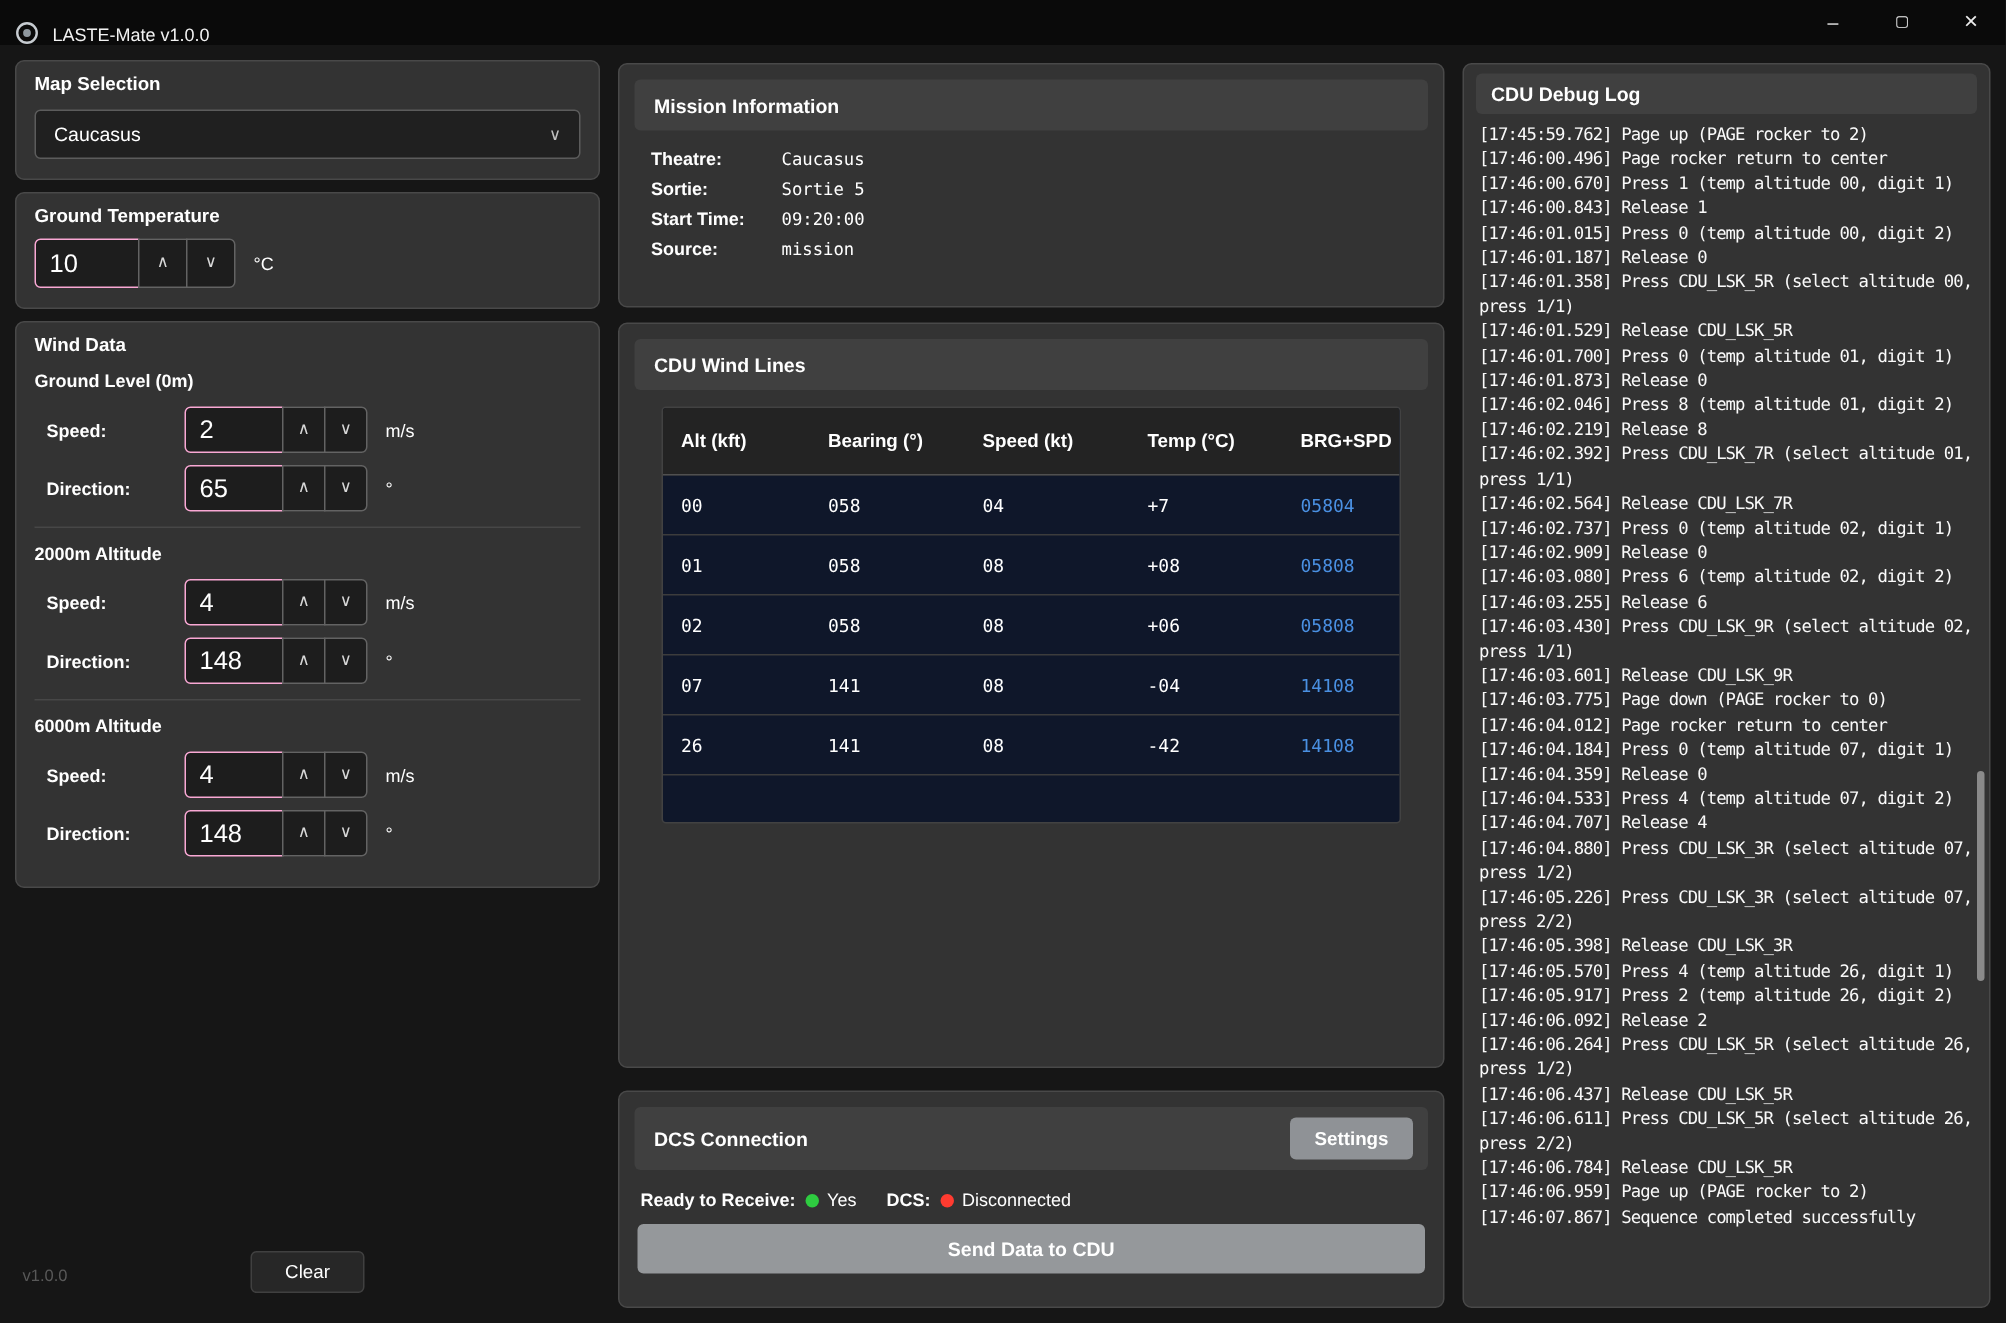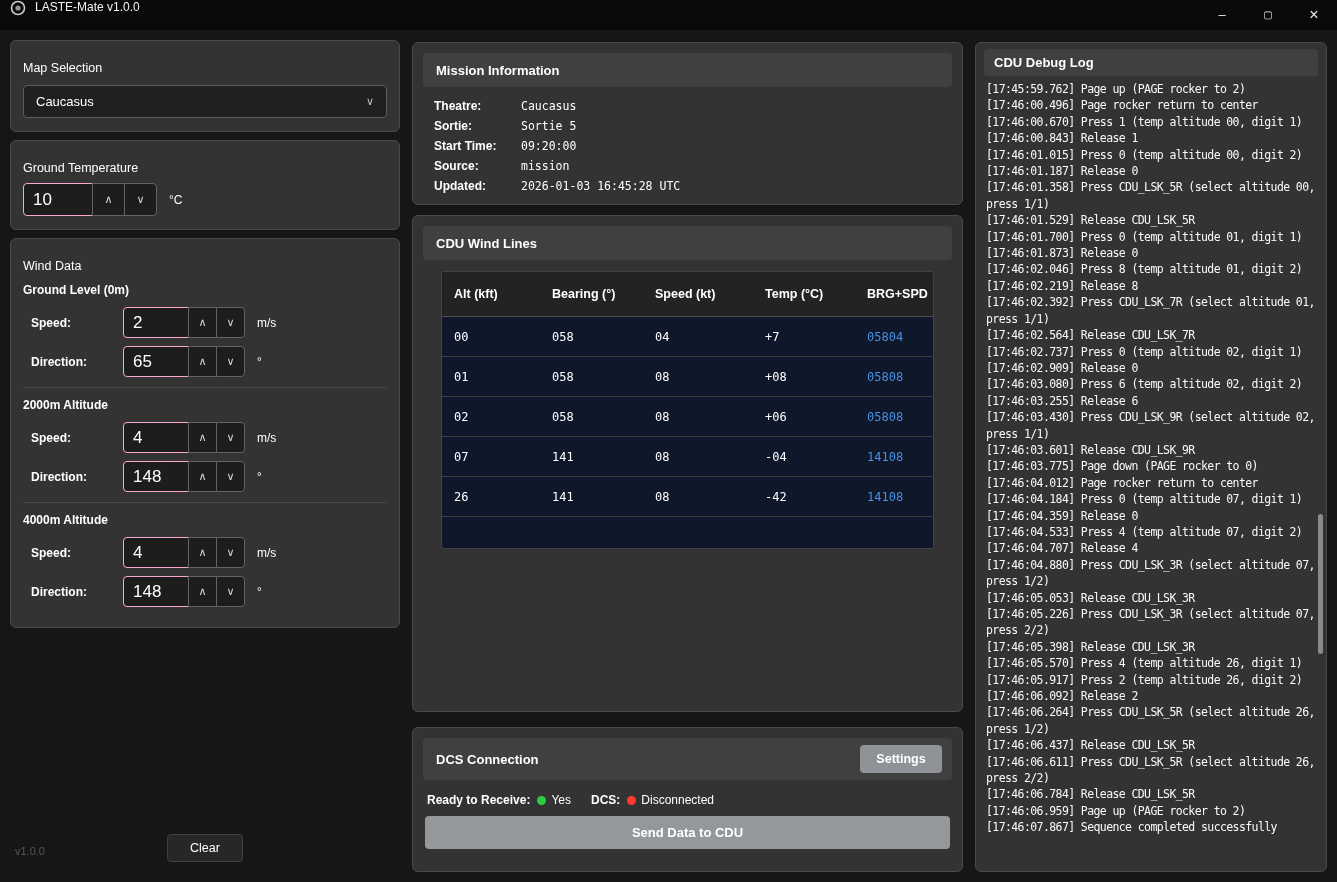--- a/index.html
+++ b/index.html
@@ -1,36 +1,36 @@
 <!DOCTYPE html>
 <html><head>
 <meta charset="utf-8">
 <style>
   * { margin:0; padding:0; box-sizing:border-box; }
   html,body { width:1337px; height:882px; }
   body { background:#161616; color:#fff; font-family:"Liberation Sans",sans-serif; overflow:hidden; position:relative; }
 
   
-  .titlebar { position:absolute; top:0; left:0; width:100%; height:30px; background:#0a0a0a; display:flex; align-items:flex-start; padding-left:10px; z-index:5; }
+  .titlebar { position:absolute; top:0; left:0; width:100%; height:30px; background:#0a0a0a; display:flex; align-items:flex-end; padding-left:10px; z-index:5; }
   .app-icon { display:flex; align-items:center; }
   .titlebar-title { margin-left:9px; font-size:12px; color:#f2f2f2; }
   .win-controls { margin-left:auto; display:flex; height:30px; }
   .win-btn { width:46px; height:30px; background:transparent; border:0; color:#ededed; font-size:13px; line-height:30px; text-align:center; }
   .win-btn.max { font-size:10px; }
   .win-btn.close { font-size:16px; }
 
   
   .col-left  { position:absolute; left:10px;  top:40px; width:390px; height:832px; }
   .col-mid   { position:absolute; left:412px; top:42px; width:551px; }
   .col-right { position:absolute; left:975px; top:42px; width:352px; height:830px; }
 
   .panel { background:#333333; border:1px solid #494949; border-radius:6px; }
 
   
-  .lpanel-title { font-size:12.5px; font-weight:normal; padding:20px 12px 0; }
+  .lpanel-title { font-size:12.5px; font-weight:bold; padding:8px 12px 0; }
   .map-panel { padding-bottom:13px; }
   .dropdown { margin:10px 12px 0; height:33px; background:#202020; border:1px solid #5c5c5c; border-radius:4px; display:flex; align-items:center; justify-content:space-between; padding:0 12px; font-size:13px; }
   .dropdown .chev { color:#c0c0c0; font-size:11px; }
 
   .temp-panel { margin-top:8px; padding-bottom:13px; }
   .spin-row { display:flex; align-items:center; margin:8px 12px 0; }
   .spin-group { display:flex; }
   .spin-input { height:33px; background:#1d1d1d; border:1px solid #f9a8d4; border-radius:4px 0 0 4px; color:#fff; font-size:17px; padding:0 9px; outline:none; font-family:"Liberation Sans",sans-serif; }
   .temp-input { width:70px; }
   .spin-btn { width:33px; height:33px; margin-left:-1px; background:#1d1d1d; border:1px solid #636363; color:#d8d8d8; font-size:11px; line-height:1; }
@@ -167,21 +167,21 @@
               <div class="spin-group small">
                 <input class="spin-input" value="148" style="">
                 <button class="spin-btn up">∧</button>
                 <button class="spin-btn down">∨</button>
               </div>
               <span class="unit">°</span>
             </div>
           </div>
 
           <div class="wind-section">
-            <h3 class="wind-section-title">4000m Altitude</h3>
+            <h3 class="wind-section-title">6000m Altitude</h3>
             <div class="field-row">
               <span class="field-label">Speed:</span>
               <div class="spin-group small">
                 <input class="spin-input" value="4" style="">
                 <button class="spin-btn up">∧</button>
                 <button class="spin-btn down">∨</button>
               </div>
               <span class="unit">m/s</span>
             </div>
             <div class="field-row">
@@ -224,24 +224,20 @@
           <div class="mission-row">
             <span class="mission-label">Start Time:</span>
             <span class="mission-value">09:20:00</span>
           </div>
 
           <div class="mission-row">
             <span class="mission-label">Source:</span>
             <span class="mission-value">mission</span>
           </div>
 
-          <div class="mission-row">
-            <span class="mission-label">Updated:</span>
-            <span class="mission-value">2026-01-03 16:45:28 UTC</span>
-          </div>
         </div>
     </section>
 
     <section class="panel windlines-panel">
       <header class="mpanel-header">
         <span>CDU Wind Lines</span>
       </header>
       <div class="wtable">
         <div class="trow thead-row">
 
@@ -372,21 +368,20 @@
             <div class="log-line">[17:46:04.184] Press 0 (temp altitude 07, digit 1)</div>
 
             <div class="log-line">[17:46:04.359] Release 0</div>
 
             <div class="log-line">[17:46:04.533] Press 4 (temp altitude 07, digit 2)</div>
 
             <div class="log-line">[17:46:04.707] Release 4</div>
 
             <div class="log-line">[17:46:04.880] Press CDU_LSK_3R (select altitude 07, press 1/2)</div>
 
-            <div class="log-line">[17:46:05.053] Release CDU_LSK_3R</div>
 
             <div class="log-line">[17:46:05.226] Press CDU_LSK_3R (select altitude 07, press 2/2)</div>
 
             <div class="log-line">[17:46:05.398] Release CDU_LSK_3R</div>
 
             <div class="log-line">[17:46:05.570] Press 4 (temp altitude 26, digit 1)</div>
 
 
             <div class="log-line">[17:46:05.917] Press 2 (temp altitude 26, digit 2)</div>
 

